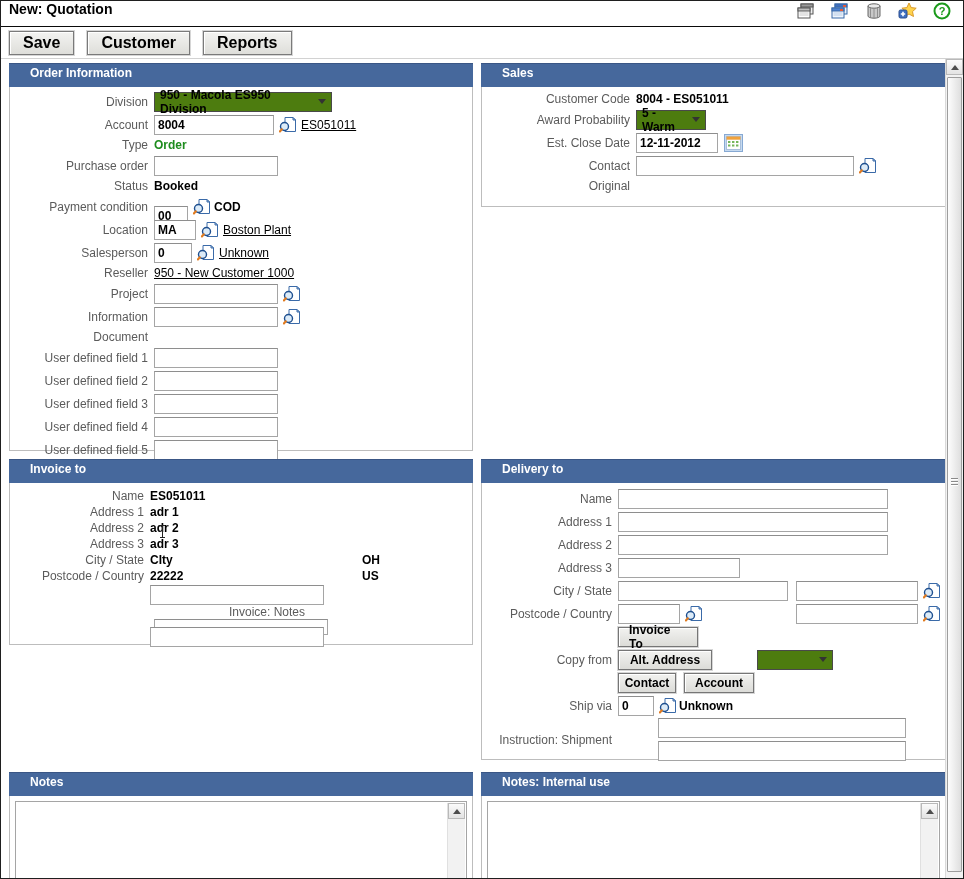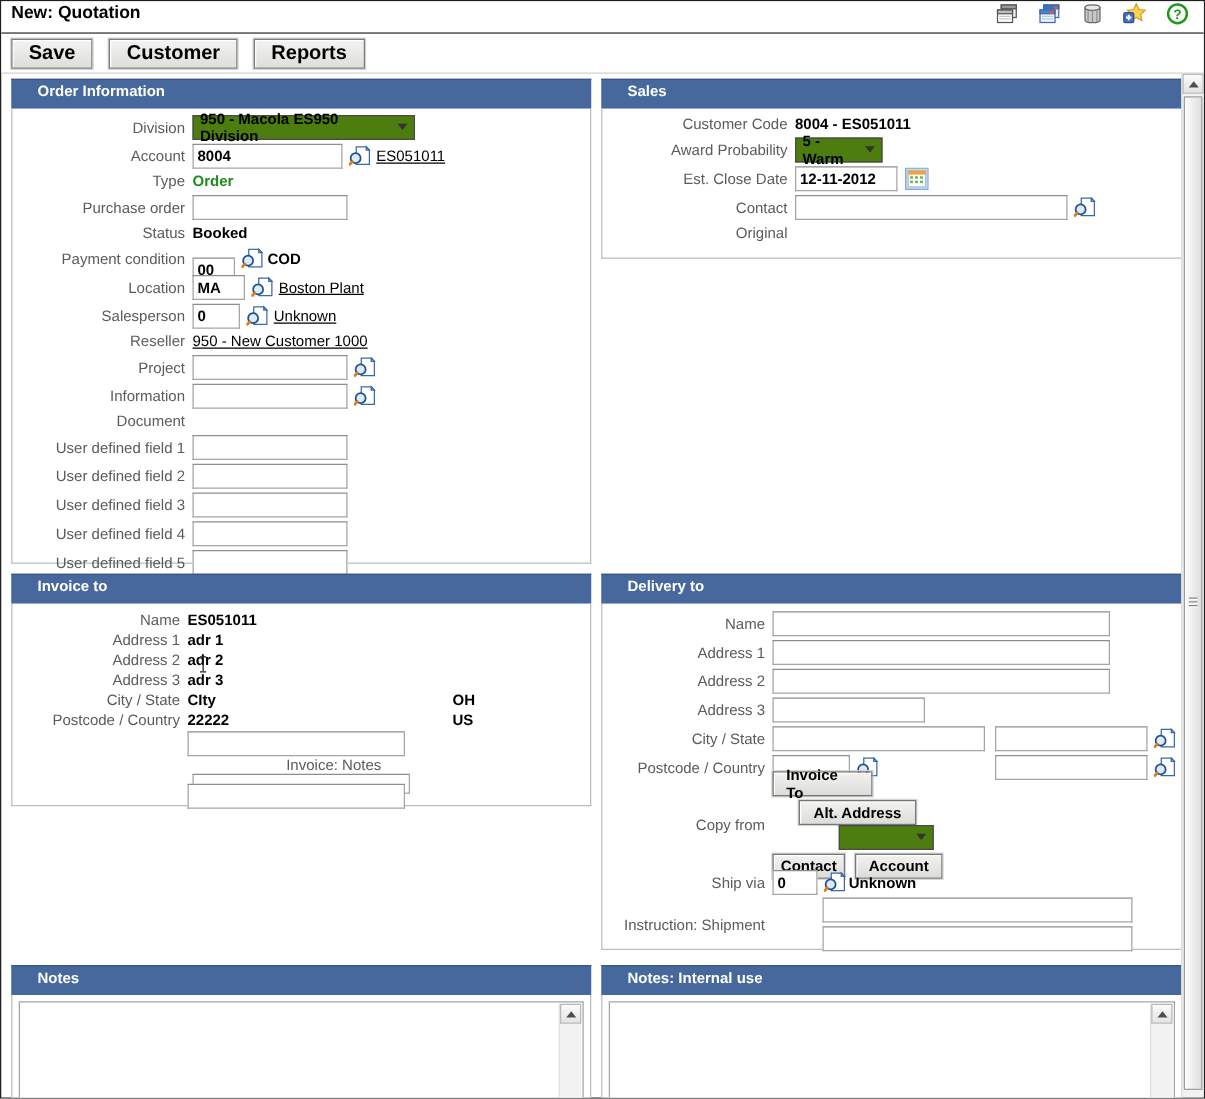--- a/index.html
+++ b/index.html
@@ -375,21 +375,21 @@
             <circle cx="5.5" cy="10.5" r="4" fill="#dcebf8" stroke="#1e4f8f" stroke-width="1.4"></circle>
             <line x1="2.8" y1="13.3" x2="0.9" y2="15.4" stroke="#e07b20" stroke-width="2.2" stroke-linecap="round"></line>
           </svg>
       </div>
       <div class="row" style="height:69px;align-items:center;">
         <span class="lbl">Copy from</span>
         <div class="stack" style="gap:3px;">
           <div style="display:flex;align-items:center;">
             <div class="sbtn" style="width:80px;">Invoice To</div>
           </div>
-          <div style="display:flex;align-items:center;flex-direction:column;">
+          <div style="display:flex;align-items:center;">
             <div class="sbtn" style="width:94px;">Alt. Address</div>
             <div class="sel" style="width:76px;margin-left:45px;">
               <span></span>
               <span class="arr"></span>
             </div>
           </div>
           <div style="display:flex;align-items:center;">
             <div class="sbtn" style="width:58px;">Contact</div>
             <div class="sbtn" style="width:70px;margin-left:8px;">Account</div>
           </div>

